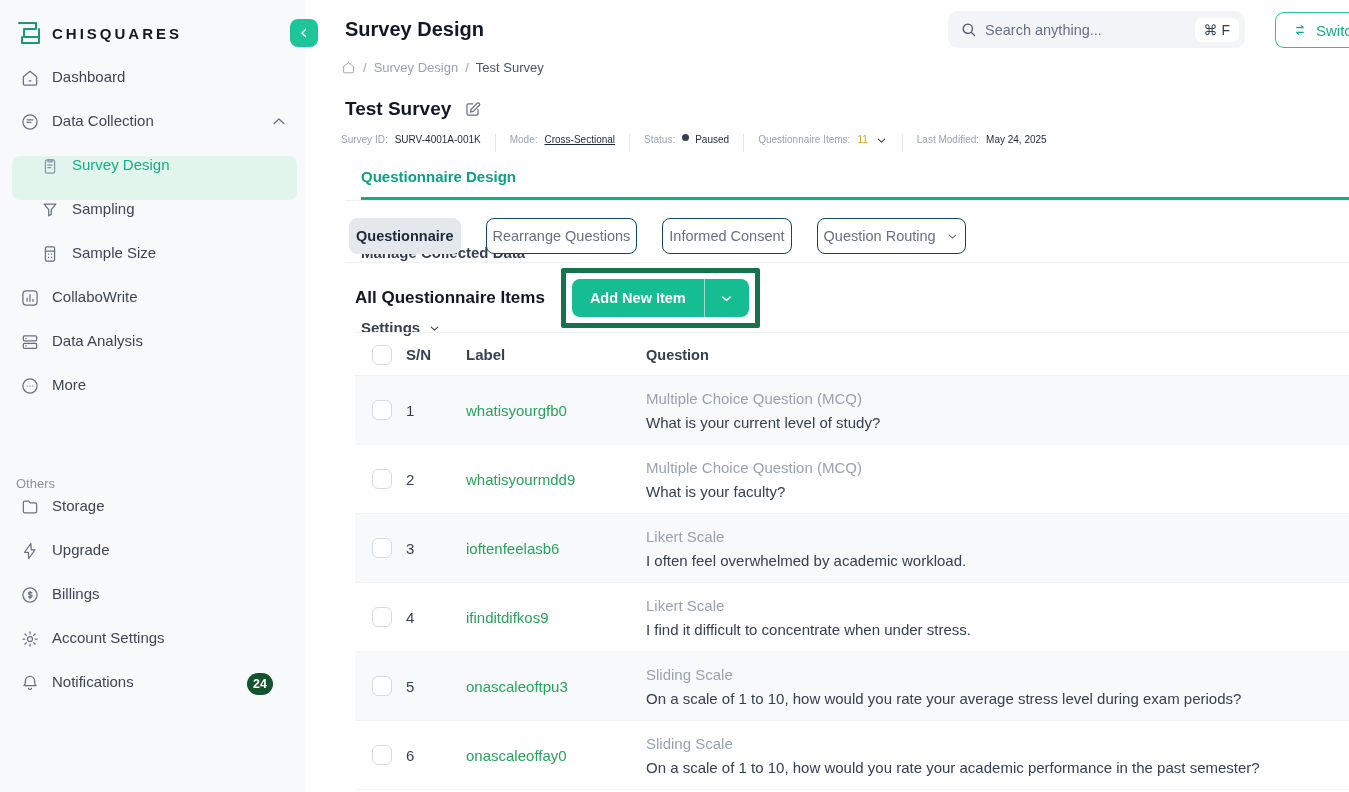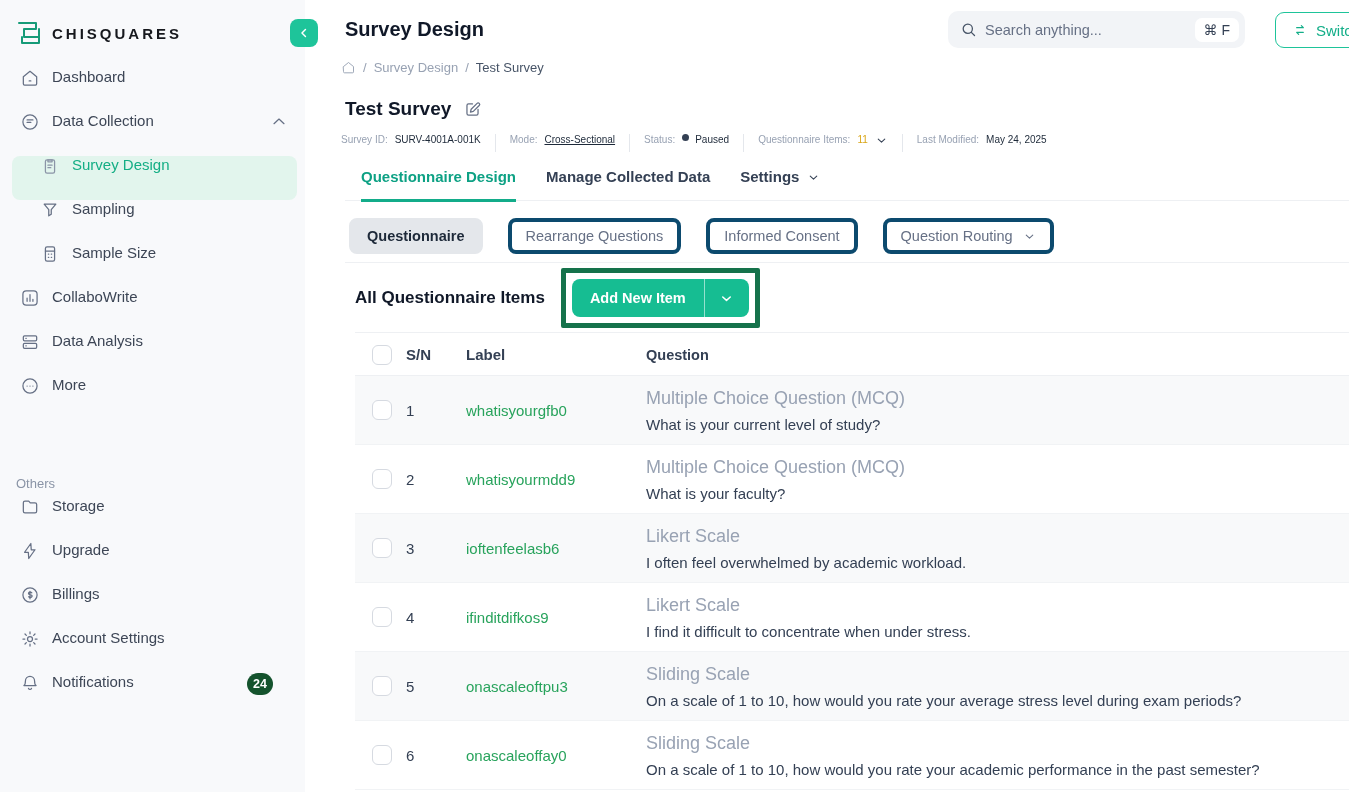--- a/index.html
+++ b/index.html
@@ -60,29 +60,29 @@
 
   .meta-row { position:absolute; left:36px; top:134px; display:flex; align-items:flex-start; font-size:10px; color:#1d2939; }
   .meta-label { color:#98a2b3; margin-right:7px; }
   .meta-sep { width:1px; height:18px; background:#e4e7ec; margin:0 14px; }
   .underline { text-decoration:underline; }
   .dot { display:inline-block; width:7px; height:7px; border-radius:50%; background:#344054; margin-right:6px; }
   .amber { color:#d9a516; font-weight:500; }
   .chev-sm svg { width:13px; height:13px; stroke:#344054; stroke-width:2; fill:none; stroke-linecap:round; stroke-linejoin:round; }
   .meta-chev { margin-left:7px; display:inline-flex; cursor:pointer; }
 
-  .tabs-row { position:absolute; left:40px; right:0; top:168px; height:33px; display:flex; gap:30px;
-    padding-left:16px; border-bottom:1px solid #eef0f3; }
+  .tabs-row { position:absolute; left:40px; right:0; top:168px; height:33px; display:flex; gap:46px;
+    padding-left:16px; border-bottom:1px solid #eef0f3;flex-direction:column; }
   .tab { font-size:15px; font-weight:600; color:#344054; padding-bottom:12px; display:flex; gap:8px;
     align-items:flex-start; cursor:pointer; }
   .tab-active { color:#0da184; border-bottom:3px solid #13ac8a; margin-bottom:-2px; }
 
   .pills-row { position:absolute; left:44px; top:218px; display:flex; gap:25px; }
-  .pill { height:36px; border-radius:8px; display:flex; align-items:center; gap:10px; padding:0 14px;
-    font-size:14.5px; background:#fff; border:4px solid #0c4a6e; color:#667085; cursor:pointer; }
+  .pill { height:36px; border-radius:8px; display:flex; align-items:center; gap:10px; padding:0 6px;
+    font-size:14.5px; background:#fff; border:1px solid #0c4a6e; color:#667085; cursor:pointer; }
   .pill-active { background:#e4e7eb; border-color:#e4e7eb; color:#1d2939; font-weight:600; }
   .pill .chev-sm svg { stroke:#667085; }
   .pills-divider { position:absolute; left:40px; right:0; top:262px; height:1px; background:#eef0f3; }
 
   .section-head { position:absolute; left:50px; right:0; top:264px; height:69px; display:flex;
     align-items:center; border-bottom:1px solid #eef0f3; }
   .section-title { font-size:17px; font-weight:700; color:#101828; }
   .annotation-box { margin-left:16px; border:5px solid #15724b; background:#fff; padding:6px; border-radius:2px; }
   .add-btn { display:flex; align-items:stretch; background:#16bd92; border-radius:8px; overflow:hidden; cursor:pointer; }
   .add-btn-main { color:#fff; font-size:14.5px; font-weight:600; display:flex; align-items:center; padding:0 18px; height:38px; }
@@ -94,21 +94,21 @@
   .table { position:absolute; left:50px; right:0; top:334px; }
   .t-header { display:flex; align-items:center; height:42px; border-bottom:1px solid #eef0f3;
     font-size:14.5px; font-weight:700; color:#344054; }
   .t-row { display:flex; align-items:center; height:69px; border-bottom:1px solid #f1f3f5; }
   .t-row:nth-child(even) { background:#f8f9fa; }
   .col-check { width:51px; padding-left:17px; }
   .col-sn { width:60px; font-size:15px; color:#344054; }
   .col-label { width:180px; font-size:15px; color:#28a35c; font-weight:500; cursor:pointer; }
   .col-q { flex:1; }
   .checkbox { width:20px; height:20px; border:1.5px solid #d6dae1; border-radius:6px; background:#fff; cursor:pointer; }
-  .q-type { font-size:18px; color:#98a2b3; margin-bottom:7px; }
+  .q-type { font-size:15px; color:#98a2b3; margin-bottom:7px; }
   .q-text { font-size:15px; color:#344054; }
 </style>
 </head>
 <body>
 
 <aside class="sidebar">
   <div class="logo-row">
     <span class="icon" style="width:26px;height:26px;flex:0 0 26px">
       <svg viewBox="0 0 26 26" style="width:26px;height:26px;stroke:#169b78;stroke-width:2">
         <path d="M3 3h17v6H8v8h15" fill="none"></path>

